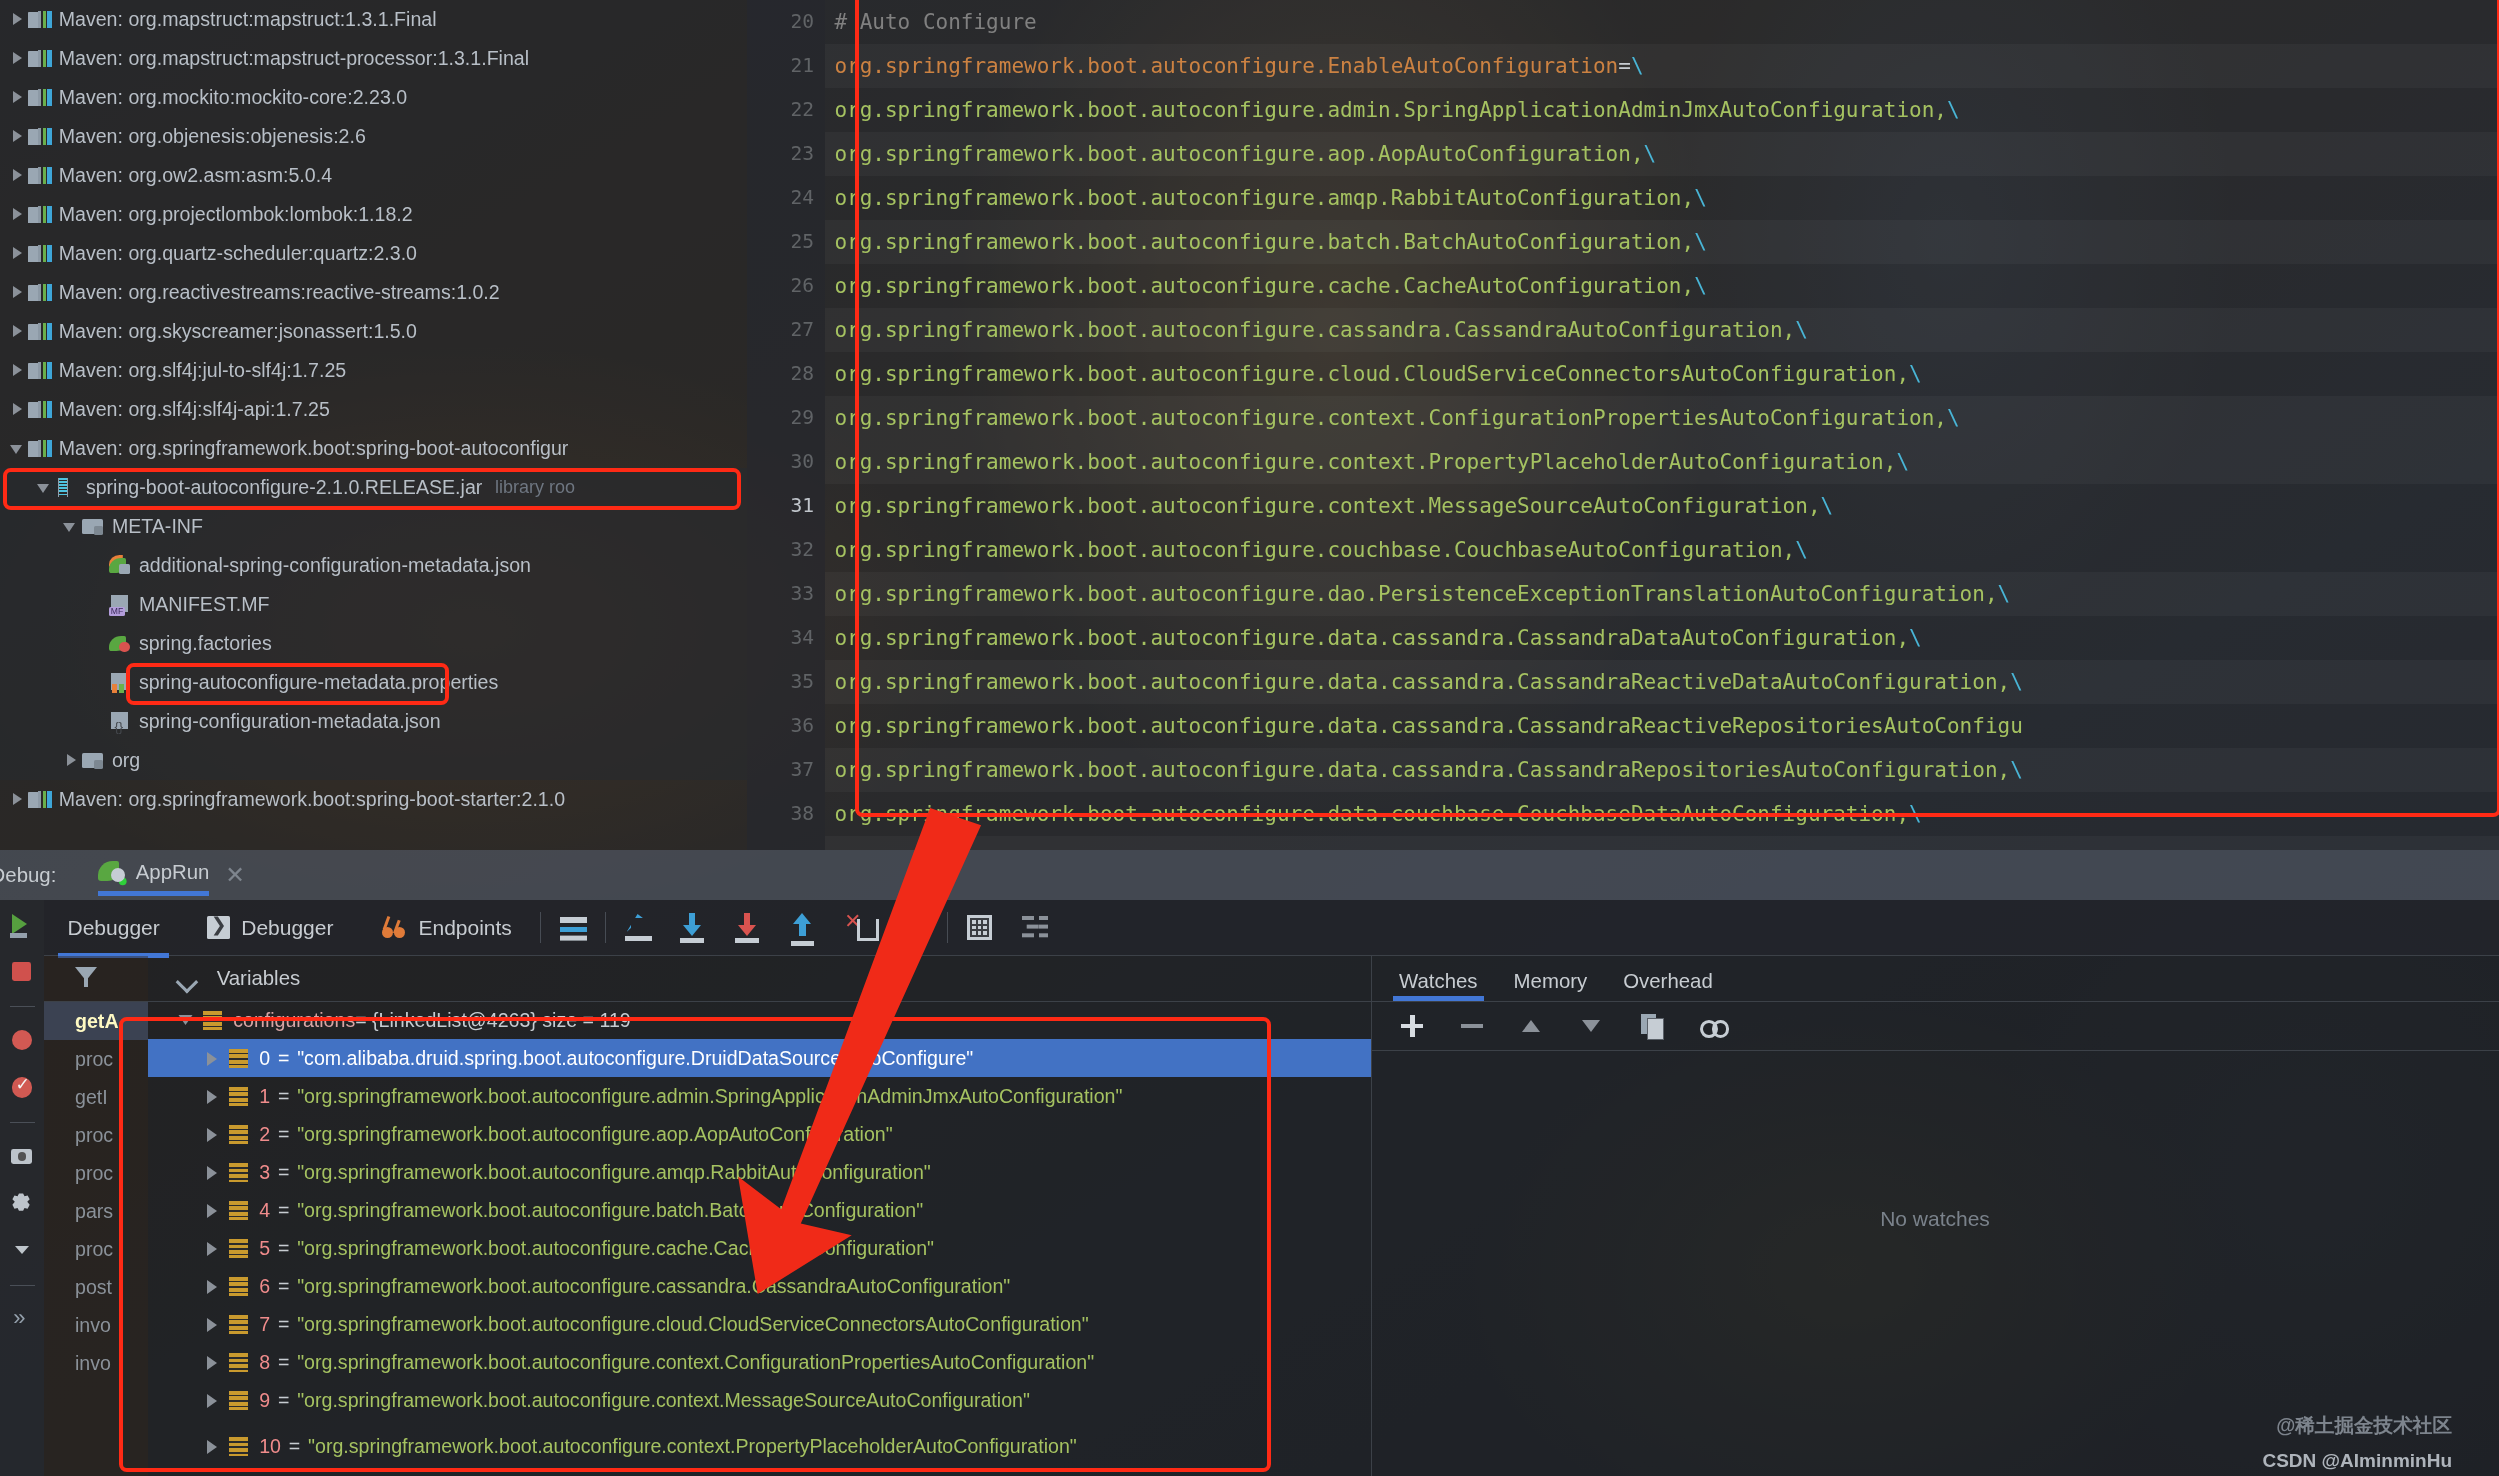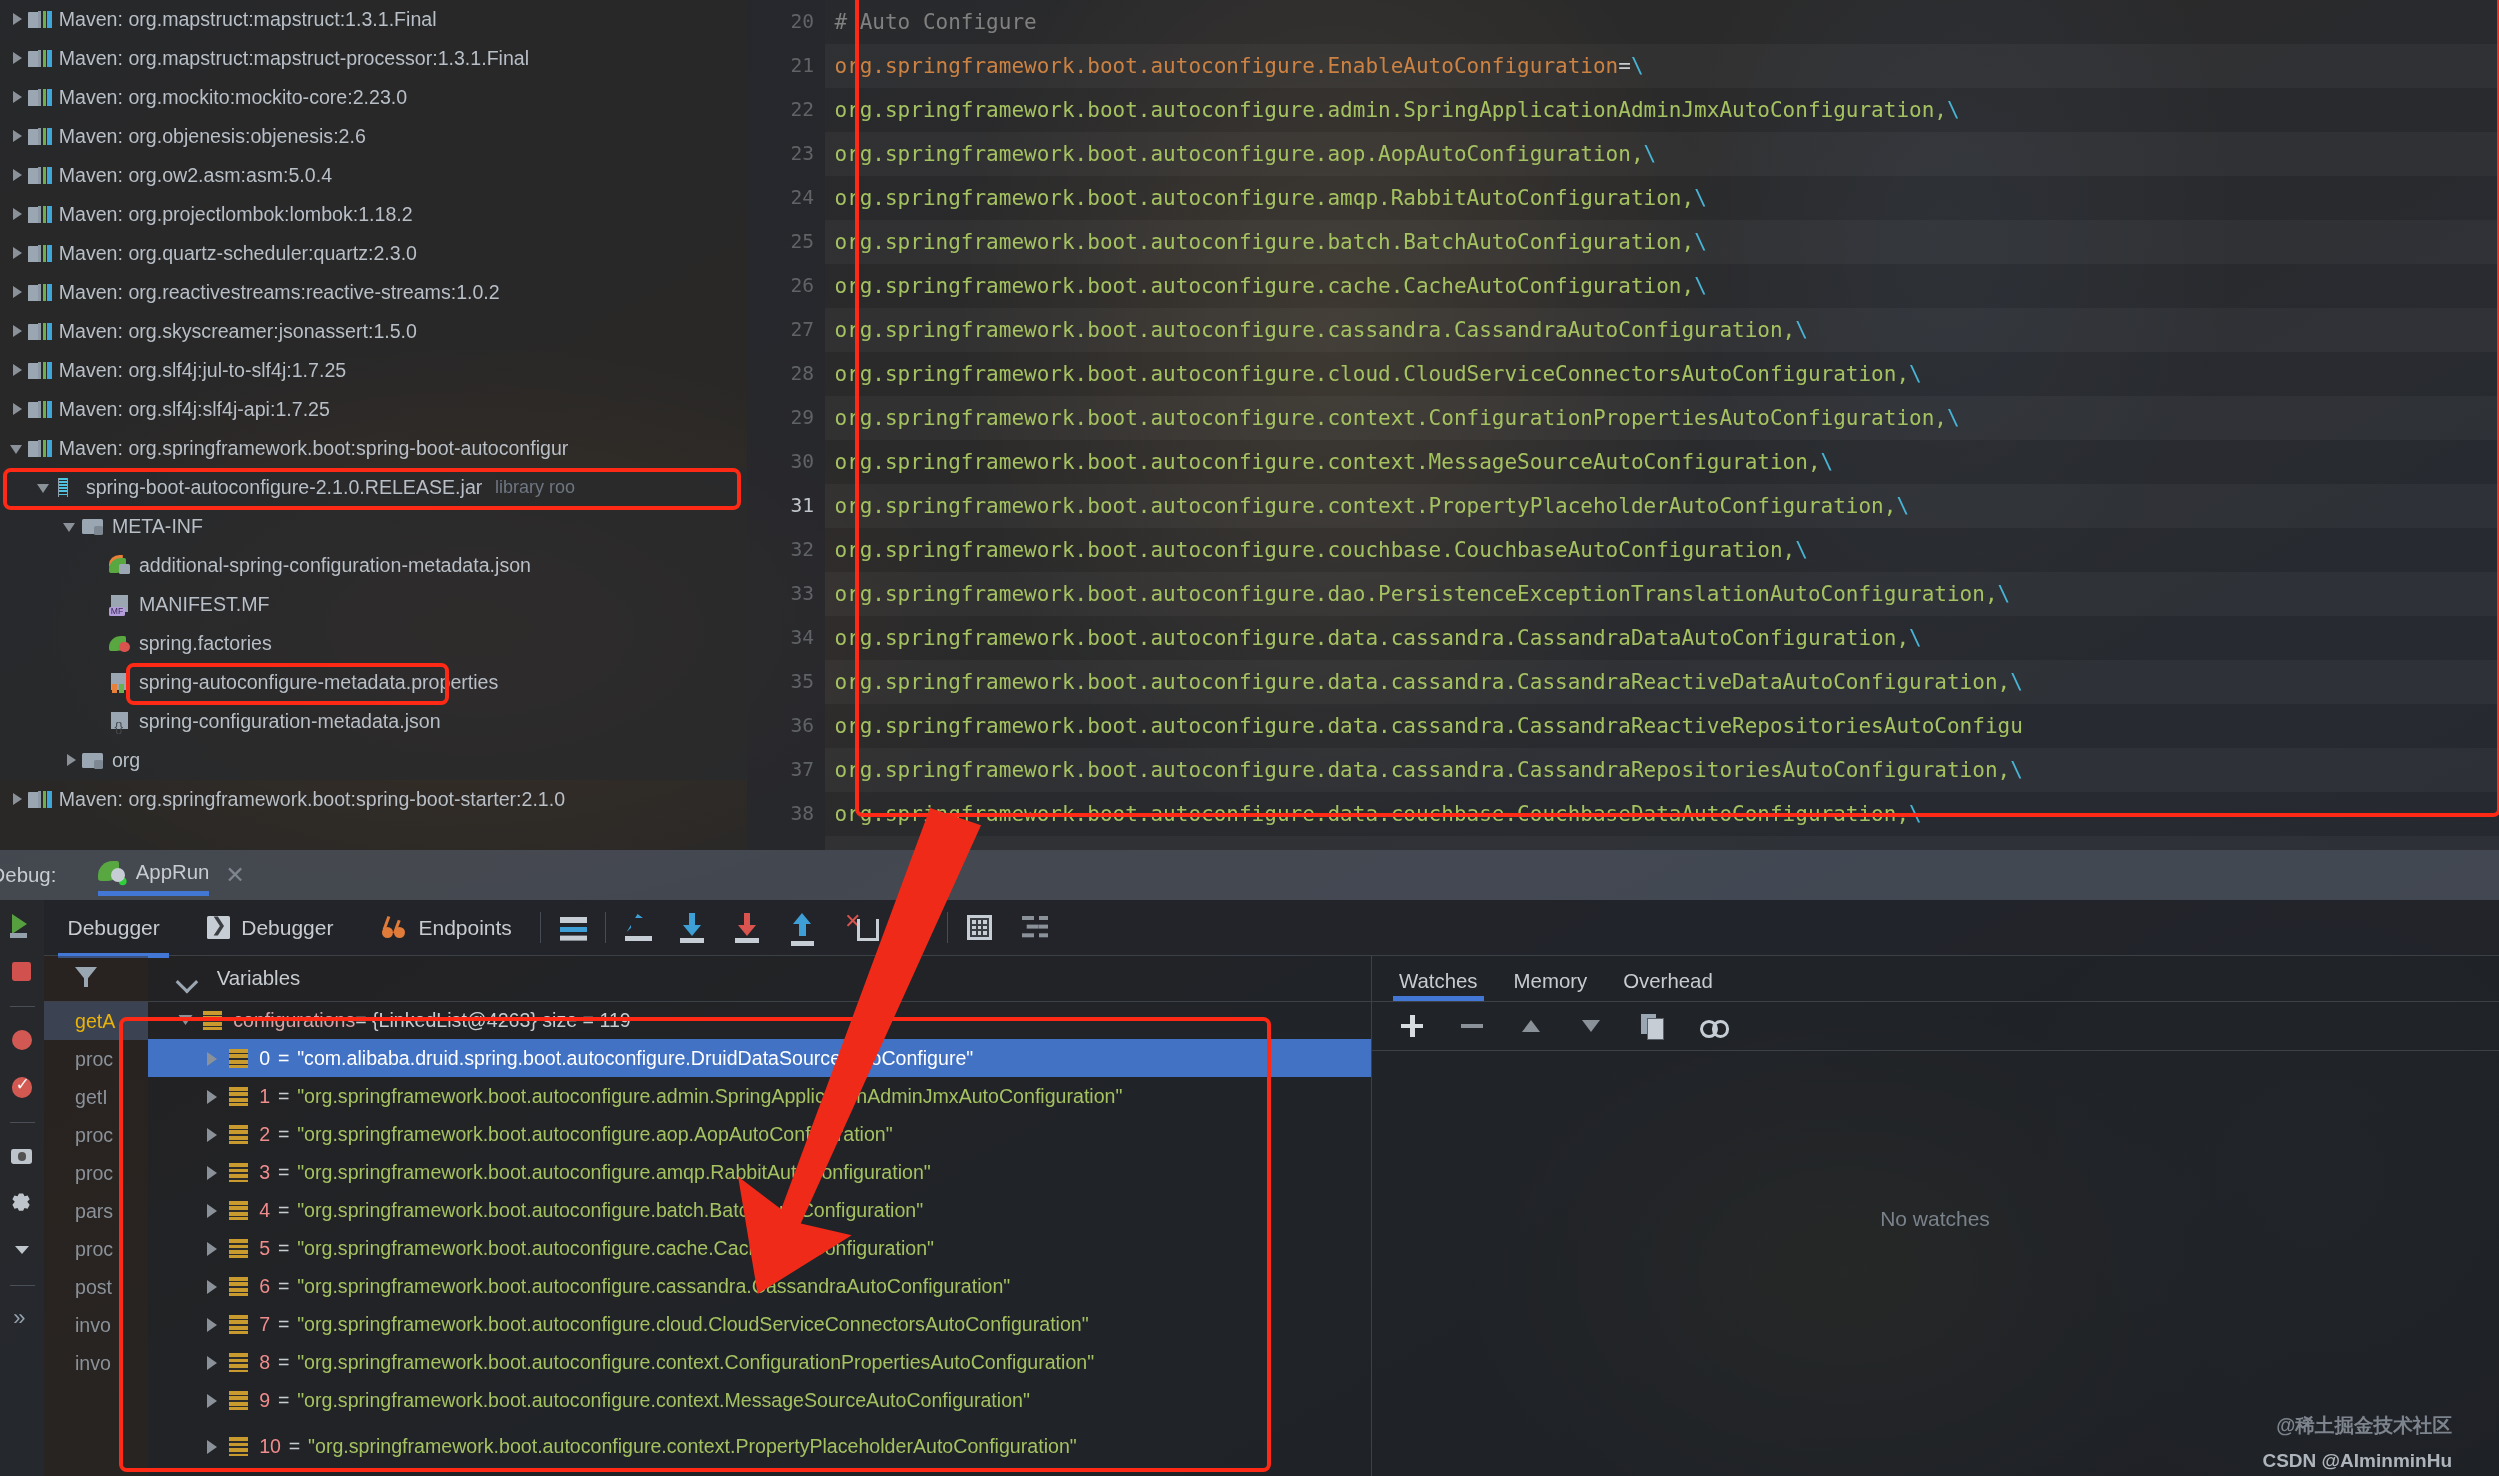--- a/index.html
+++ b/index.html
@@ -162,21 +162,21 @@
     position:absolute; left:44px; top:0; width:104px; height:577px;
     background:rgba(48,38,28,.45);
     font-size:19.6px; color:#8a9199; overflow:hidden;
   }
   .frames-col .filterbar{ height:46px; border-bottom:0.8px solid #3c4148; position:relative;}
   .funnel{ position:absolute; left:31px; top:11px; width:22px;height:22px;}
   .funnel:before{ content:""; position:absolute; left:0;top:0;width:22px;height:11px;background:#9aa7b3;
       clip-path:polygon(0 0,100% 0,60% 100%,40% 100%);}
   .funnel:after{ content:""; position:absolute; left:9.4px;top:10.2px;width:3.9px;height:10.2px;background:#9aa7b3;}
   .frame-row{ height:38px; line-height:38px; padding-left:31px; white-space:nowrap; }
-  .frame-row.cur{ background:rgba(62,72,92,.85); color:#eab308; font-weight:normal; }
+  .frame-row.cur{ background:rgba(62,72,92,.85); color:#fef9c3; font-weight:bold; }
 
   .vars-pane{
     position:absolute; left:148px; top:0; width:1224px; height:577px;
     border-right:0.8px solid #3c4148;
   }
   .vars-header{ height:46px; display:flex; align-items:center; gap:17.3px; padding-left:31px;
     font-size:20.4px; color:#c7ccd1; border-bottom:0.8px solid #3c4148; }
   .chev-dn{ width:20.4px;height:20.4px;position:relative;}
   .chev-dn:before{ content:""; position:absolute; left:0;top:5.5px;width:13.3px;height:13.3px;
     border-left:3.1px solid #9aa7b3;border-bottom:3.1px solid #9aa7b3; transform:rotate(-45deg);}
@@ -429,22 +429,22 @@
         <div class="ln"><span class="c-com"># Auto Configure</span></div>
         <div class="ln alt"><span class="c-key">org.springframework.boot.autoconfigure.EnableAutoConfiguration</span><span class="c-eq">=</span><span class="c-esc">\</span></div>
         <div class="ln"><span class="c-val">org.springframework.boot.autoconfigure.admin.SpringApplicationAdminJmxAutoConfiguration,</span><span class="c-esc">\</span></div>
         <div class="ln alt"><span class="c-val">org.springframework.boot.autoconfigure.aop.AopAutoConfiguration,</span><span class="c-esc">\</span></div>
         <div class="ln"><span class="c-val">org.springframework.boot.autoconfigure.amqp.RabbitAutoConfiguration,</span><span class="c-esc">\</span></div>
         <div class="ln alt"><span class="c-val">org.springframework.boot.autoconfigure.batch.BatchAutoConfiguration,</span><span class="c-esc">\</span></div>
         <div class="ln"><span class="c-val">org.springframework.boot.autoconfigure.cache.CacheAutoConfiguration,</span><span class="c-esc">\</span></div>
         <div class="ln alt"><span class="c-val">org.springframework.boot.autoconfigure.cassandra.CassandraAutoConfiguration,</span><span class="c-esc">\</span></div>
         <div class="ln"><span class="c-val">org.springframework.boot.autoconfigure.cloud.CloudServiceConnectorsAutoConfiguration,</span><span class="c-esc">\</span></div>
         <div class="ln alt"><span class="c-val">org.springframework.boot.autoconfigure.context.ConfigurationPropertiesAutoConfiguration,</span><span class="c-esc">\</span></div>
+        <div class="ln alt"><span class="c-val">org.springframework.boot.autoconfigure.context.PropertyPlaceholderAutoConfiguration,</span><span class="c-esc">\</span></div>
         <div class="ln"><span class="c-val">org.springframework.boot.autoconfigure.context.MessageSourceAutoConfiguration,</span><span class="c-esc">\</span></div>
-        <div class="ln alt"><span class="c-val">org.springframework.boot.autoconfigure.context.PropertyPlaceholderAutoConfiguration,</span><span class="c-esc">\</span></div>
         <div class="ln"><span class="c-val">org.springframework.boot.autoconfigure.couchbase.CouchbaseAutoConfiguration,</span><span class="c-esc">\</span></div>
         <div class="ln alt"><span class="c-val">org.springframework.boot.autoconfigure.dao.PersistenceExceptionTranslationAutoConfiguration,</span><span class="c-esc">\</span></div>
         <div class="ln"><span class="c-val">org.springframework.boot.autoconfigure.data.cassandra.CassandraDataAutoConfiguration,</span><span class="c-esc">\</span></div>
         <div class="ln alt"><span class="c-val">org.springframework.boot.autoconfigure.data.cassandra.CassandraReactiveDataAutoConfiguration,</span><span class="c-esc">\</span></div>
         <div class="ln"><span class="c-val">org.springframework.boot.autoconfigure.data.cassandra.CassandraReactiveRepositoriesAutoConfigu</span></div>
         <div class="ln alt"><span class="c-val">org.springframework.boot.autoconfigure.data.cassandra.CassandraRepositoriesAutoConfiguration,</span><span class="c-esc">\</span></div>
         <div class="ln"><span class="c-val">org.springframework.boot.autoconfigure.data.couchbase.CouchbaseDataAutoConfiguration,</span><span class="c-esc">\</span></div>
         <div class="ln alt"></div>
       </div>
   </div>

